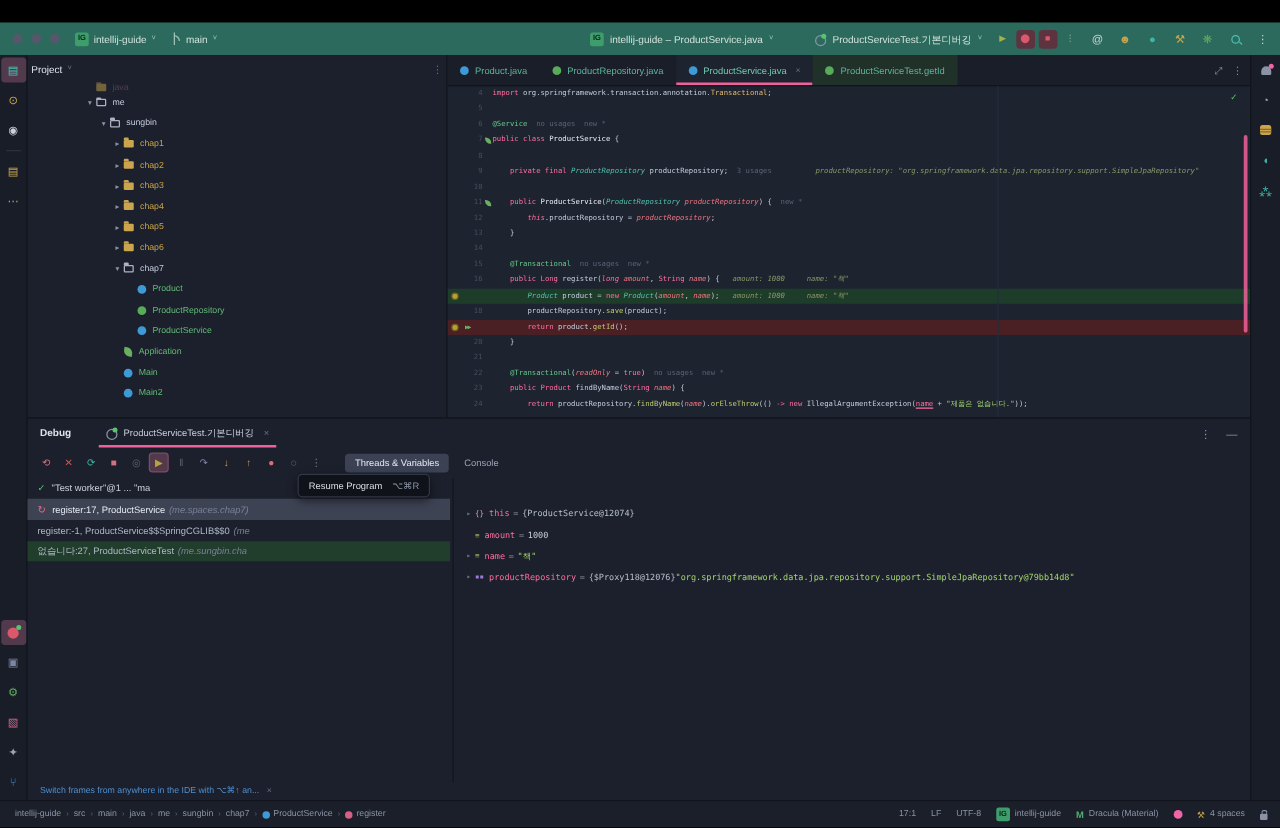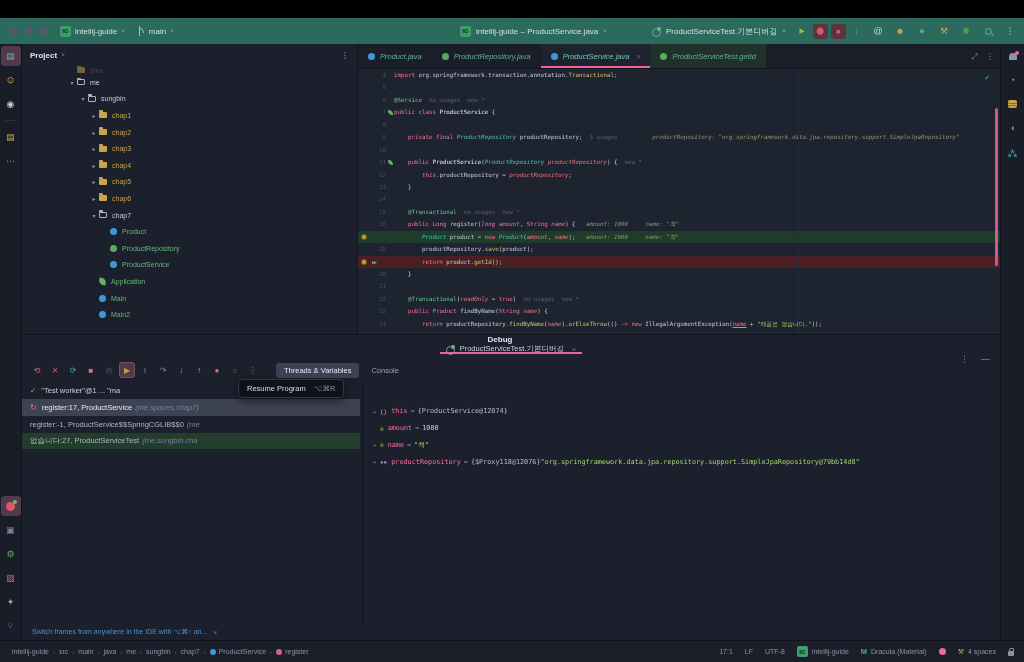--- a/index.html
+++ b/index.html
@@ -10,21 +10,21 @@
   
   .titlebar { position:absolute; left:0; top:18px; width:1024px; height:26px;
     background:#2d6a5e; display:flex; align-items:center; color:#cfe2da; font-size:8px; }
   .tlights { display:flex; gap:7px; margin-left:10px; }
   .tlight { width:8px; height:8px; border-radius:50%; background:#53596a; }
   .igb { display:inline-flex; align-items:center; justify-content:center;
     width:11px; height:11px; border-radius:2px; background:#3e9e6b; color:#0d2318;
     font-size:6px; font-weight:bold; }
   .tb-item { display:flex; align-items:center; gap:4px; margin-left:12px; cursor:default; }
   .chev { color:#9cc4b6; font-size:6px; }
-  .tb-center { position:absolute; left:460px; display:flex; align-items:center; gap:5px; }
+  .tb-center { position:absolute; left:472px; display:flex; align-items:center; gap:5px; }
   .tb-run { position:absolute; left:652px; display:flex; align-items:center; gap:5px; }
   .runbox { display:flex; align-items:center; justify-content:center; width:15px; height:15px; border-radius:3px; font-size:8px; }
   .runbox.hl { background:#5d3340; }
   .tb-icons { position:absolute; right:8px; display:flex; align-items:center; gap:10px; }
   .gicon { font-size:9px; line-height:1; display:inline-flex; align-items:center; justify-content:center; width:12px; height:12px; }
   .mag { position:relative; width:7px; height:7px; border:1.3px solid #49c0b2; border-radius:50%; display:inline-block; }
   .mag::after { content:""; position:absolute; left:5px; top:5px; width:3px; height:1.3px; background:#49c0b2; transform:rotate(45deg); }
   .gitbr { position:relative; width:8px; height:10px; display:inline-block; }
   .gitbr::before { content:""; position:absolute; left:2px; top:0; width:1.4px; height:10px; background:#9cc4b6; }
   .gitbr::after { content:""; position:absolute; left:2px; top:2px; width:4px; height:4px;
@@ -44,41 +44,41 @@
   .bugdot { position:relative; width:9px; height:9px; background:#d8596a; border-radius:50%; }
   .bugdot::after { content:""; position:absolute; right:-2px; top:-2px; width:4px; height:4px; background:#58c470; border-radius:50%; }
   .bell { position:relative; width:8px; height:7px; background:#8a93a6; border-radius:4px 4px 1px 1px; }
   .bell::after { content:""; position:absolute; right:-2px; top:-2px; width:4px; height:4px; background:#f065a8; border-radius:50%; }
   .dbcyl { position:relative; width:9px; height:8px; background:#caa54e; border-radius:2px; }
   .dbcyl::before { content:""; position:absolute; left:0; top:2.5px; width:9px; height:1px; background:#8a6e2a; }
   .dbcyl::after { content:""; position:absolute; left:0; top:5px; width:9px; height:1px; background:#8a6e2a; }
 
   
   .project { position:absolute; left:22px; top:44px; width:336px; height:290px; background:#1c202c; border-right:1px solid #11141d; overflow:hidden; }
-  .pp-head { height:22px; display:flex; align-items:center; padding:0 8px; color:#dfe3ec; font-size:8px; font-weight:bold; }
+  .pp-head { height:22px; display:flex; align-items:center; padding:0 3px; color:#dfe3ec; font-size:8px; font-weight:normal; }
   .pp-head .chev { margin-left:4px; color:#6b7385; }
   .pp-more { margin-left:auto; color:#6b7385; font-size:8px; }
   .trow { display:flex; align-items:center; height:16.6px; font-size:7px; color:#c3cbdb; white-space:nowrap; }
   .trow.cut { height:8px; overflow:hidden; opacity:.5; }
   .arr { width:10px; display:inline-block; text-align:center; color:#8a93a6; font-size:6px; flex:none; }
   .ticon { margin-right:5px; flex:none; }
   .fold { width:8px; height:6px; background:#caa54e; border-radius:1px; position:relative; }
   .fold::before { content:""; position:absolute; top:-2px; left:0; width:4px; height:2px; background:#caa54e; border-radius:1px 1px 0 0; }
   .foldo { width:8px; height:6px; background:transparent; border:1px solid #aab2c4; border-radius:1px; position:relative; }
   .foldo::before { content:""; position:absolute; top:-2.6px; left:-1px; width:4px; height:2px; background:#aab2c4; border-radius:1px 1px 0 0; }
   .ballc { width:7px; height:7px; border-radius:50%; background:#3d9ad6; }
   .balli { width:7px; height:7px; border-radius:50%; background:#58ab58; }
   .ballt { width:7px; height:7px; border-radius:50%; background:#58ab58; }
   .spring { width:7px; height:7px; border-radius:0 70% 0 70%; background:#69b05e; transform:rotate(10deg); }
   .lab-w { color:#c3cbdb; } .lab-gold { color:#c9a348; } .lab-grn { color:#63b878; } .lab-dim { color:#8a5a6a; }
 
   
   .editor { position:absolute; left:358px; top:44px; width:642px; height:290px; background:#1e2330; overflow:hidden; }
   .tabbar { height:25px; background:#1a1e29; display:flex; align-items:stretch; border-bottom:1px solid #11141d; position:relative; }
-  .etab { display:flex; align-items:center; gap:5px; padding:0 10px; font-size:7.5px; color:#5fb39a; position:relative; cursor:default;font-style:italic; }
+  .etab { display:flex; align-items:center; gap:5px; padding:0 10px; font-size:7.5px; color:#5fb39a; position:relative; cursor:default; }
   .etab .ticon { margin:0; }
   .etab.active { background:#1e2330; color:#72c9ae; }
   .etab.active::after { content:""; position:absolute; left:0; bottom:0; width:100%; height:2px; background:#f0609a; }
   .etab.test { background:#20312a; }
   .etab .x { color:#6b7385; font-size:7px; margin-left:2px; }
   .tabcorner { position:absolute; right:6px; top:0; height:25px; display:flex; align-items:center; gap:8px; color:#8a93a6; font-size:8px; }
   .codewrap { position:relative; }
   .cl { position:relative; height:12.45px; line-height:12.45px; white-space:pre; overflow:hidden;
     font-family:"DejaVu Sans Mono", monospace; font-size:5.8px; }
   .cl.g { background:#1e3c2a; } .cl.r { background:#4a2024; }
@@ -90,21 +90,21 @@
   .ann{color:#62c98a} .typ{color:#4ec0aa;font-style:italic} .cls{color:#e8edf4}
   .impc{color:#e2b86b} .fn{color:#bdc96e} .str{color:#a3d46f}
   .param{color:#f0747e;font-style:italic} .pu{color:#ff6d9e;text-decoration:underline}
   .hint{color:#596274} .use{color:#596274} .dbg{color:#8b9767;font-style:italic}
   .guide { position:absolute; left:440px; top:25px; width:1px; height:265px; background:#262c3b; }
   .scrollthumb { position:absolute; right:2px; top:64px; width:3px; height:158px; background:#f0609a; border-radius:2px; opacity:.85; }
   .okcheck { position:absolute; right:10px; top:30px; color:#58c470; font-size:7px; }
 
   
   .debug { position:absolute; left:22px; top:334px; width:978px; height:306px; background:#1c202c; border-top:1px solid #11141d; }
-  .dbg-head { height:23px; display:flex; align-items:center; padding:0 10px;flex-direction:column; }
+  .dbg-head { height:23px; display:flex; align-items:center; padding:0 10px; }
   .dbg-title { color:#dfe3ec; font-size:8px; font-weight:bold; margin-right:22px; }
   .dbg-tab { display:flex; align-items:center; gap:5px; color:#c9d1dc; font-size:7.5px; height:100%; position:relative; padding:0 6px; }
   .dbg-tab::after { content:""; position:absolute; left:0; bottom:0; width:100%; height:2px; background:#f0609a; }
   .dbg-tab .x { color:#6b7385; margin-left:3px; }
   .dbg-headicons { margin-left:auto; display:flex; gap:12px; color:#8a93a6; font-size:9px; }
   .dbg-toolbar { height:24px; display:flex; align-items:center; padding:0 6px; }
   .dico { width:16px; height:16px; display:flex; align-items:center; justify-content:center; font-size:8px; margin:0 1px; border-radius:3px; }
   .dico.act { background:#523a4c; border:1px solid #7a4d63; }
   .vtabs { margin-left:14px; display:flex; gap:4px; }
   .vtab { padding:3px 8px; border-radius:3px; font-size:7.5px; color:#9aa3b5; }

